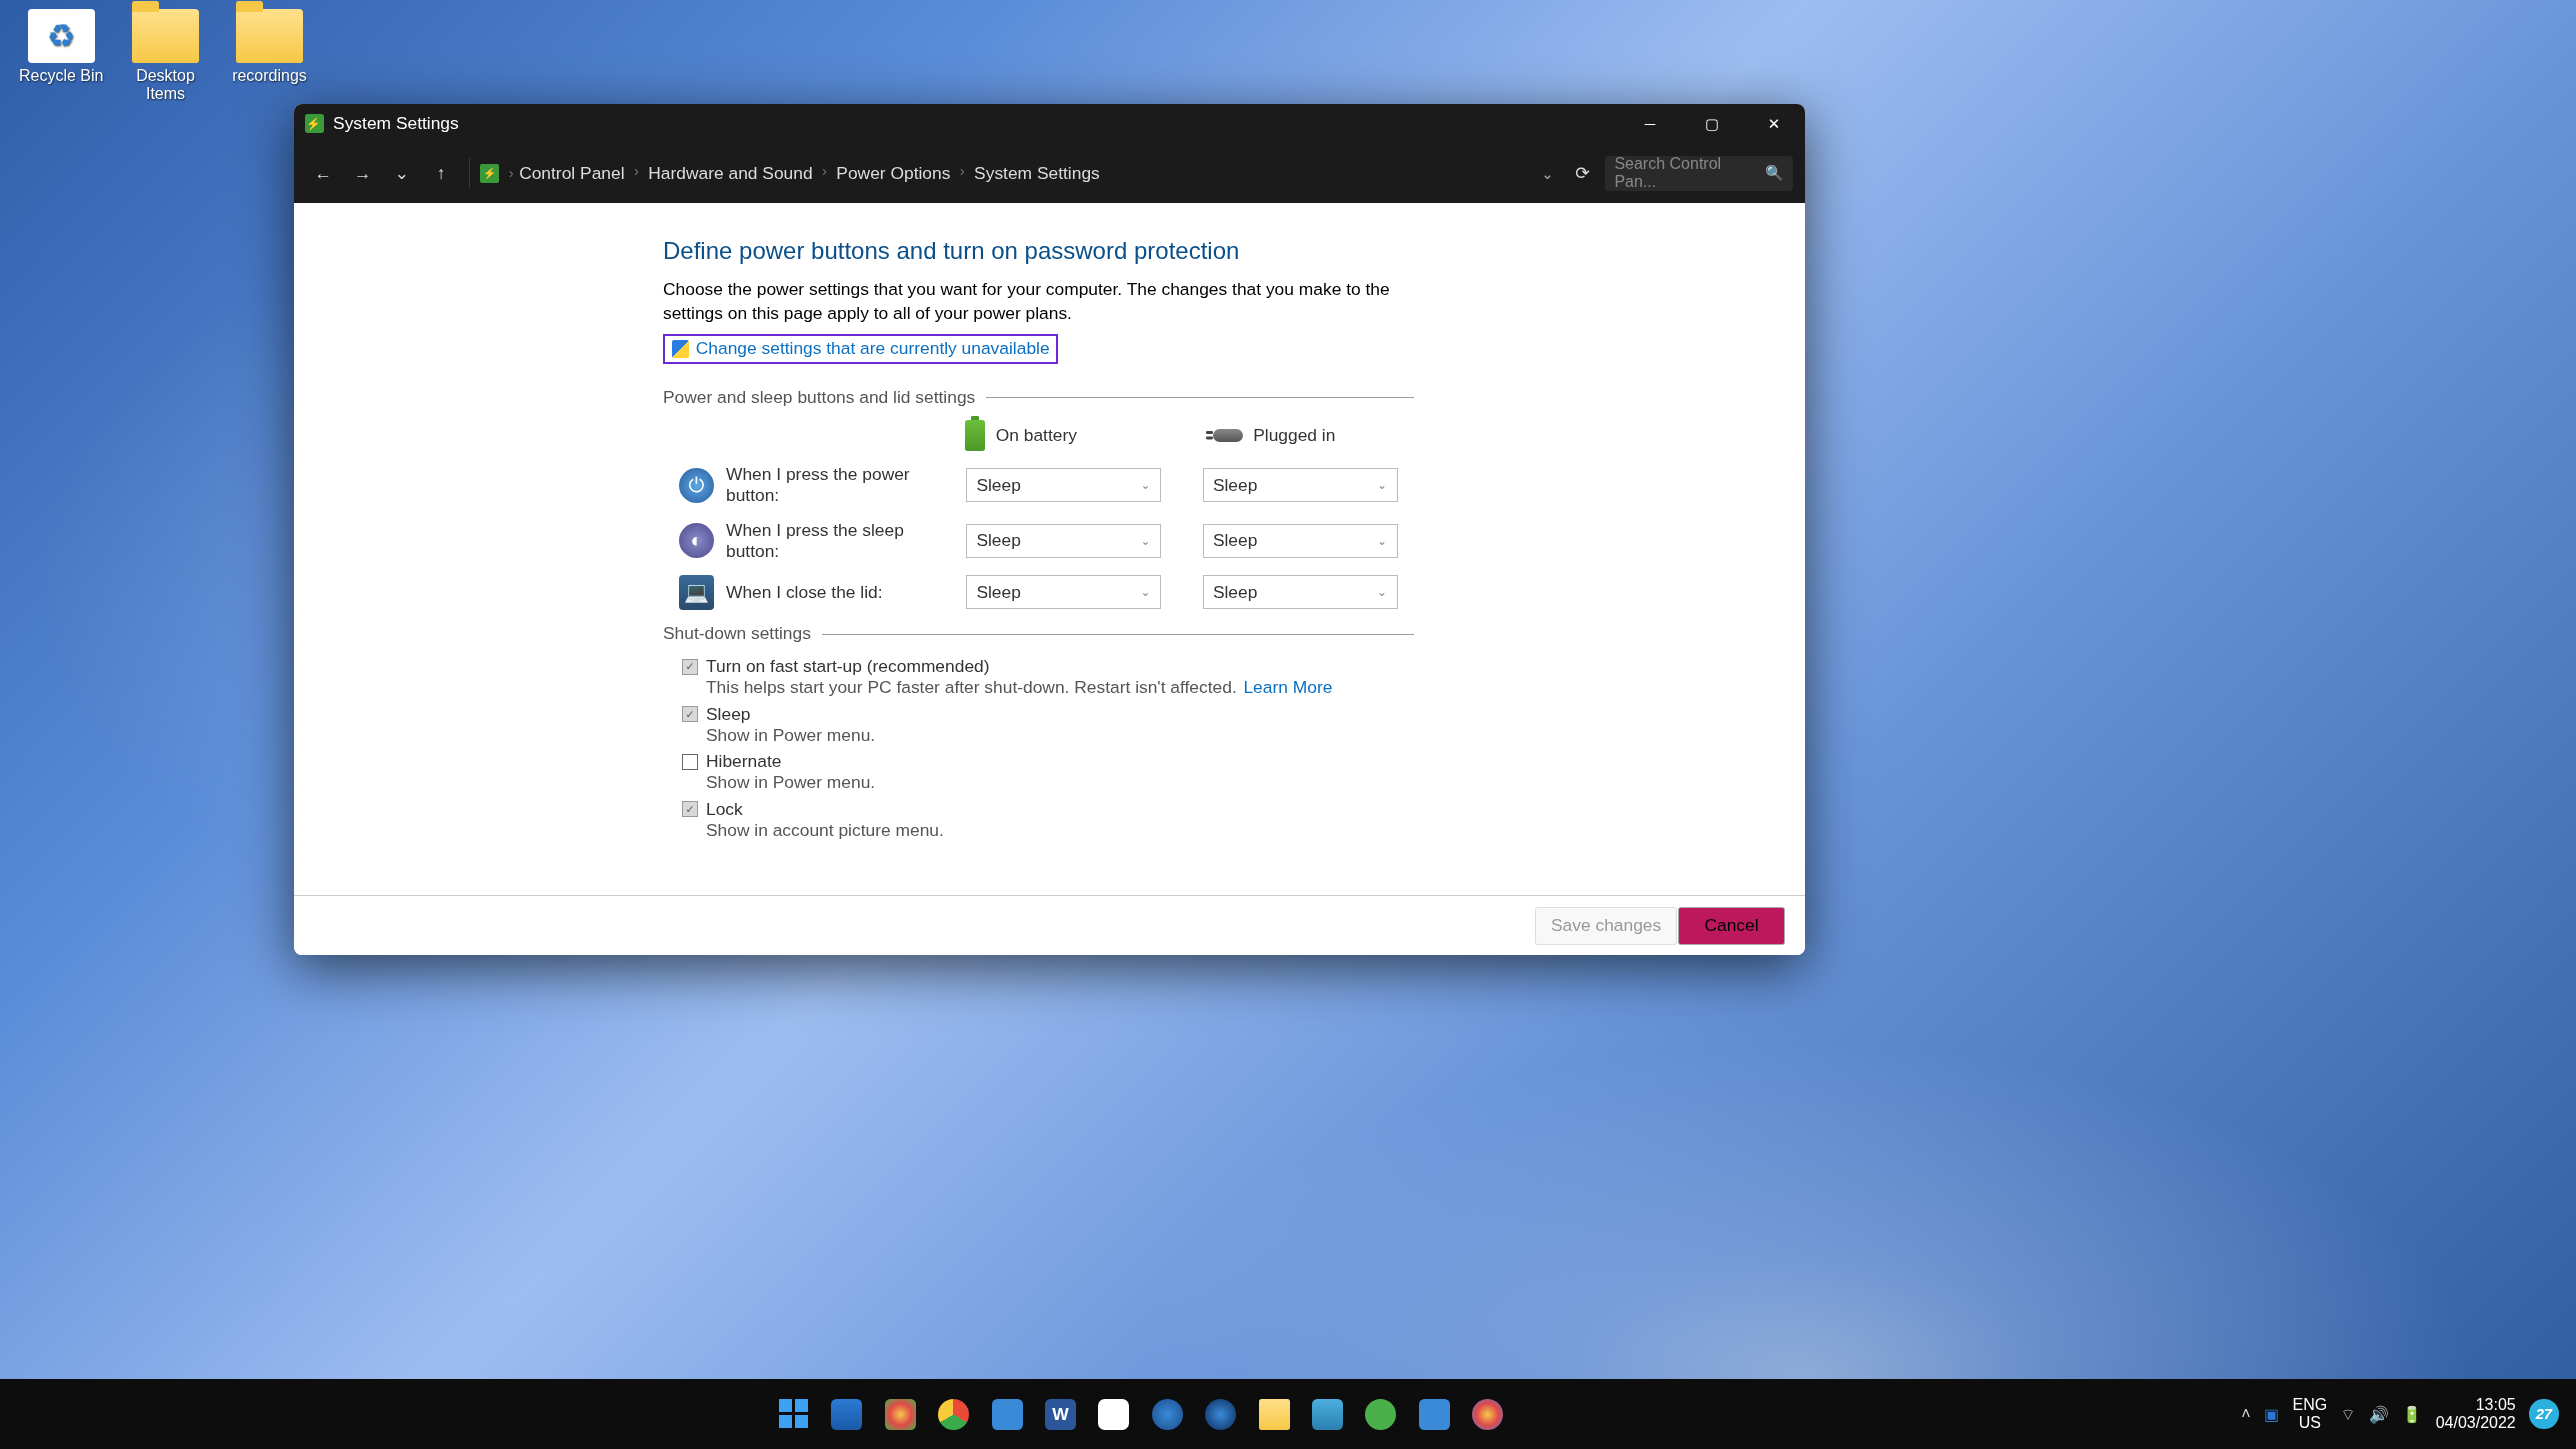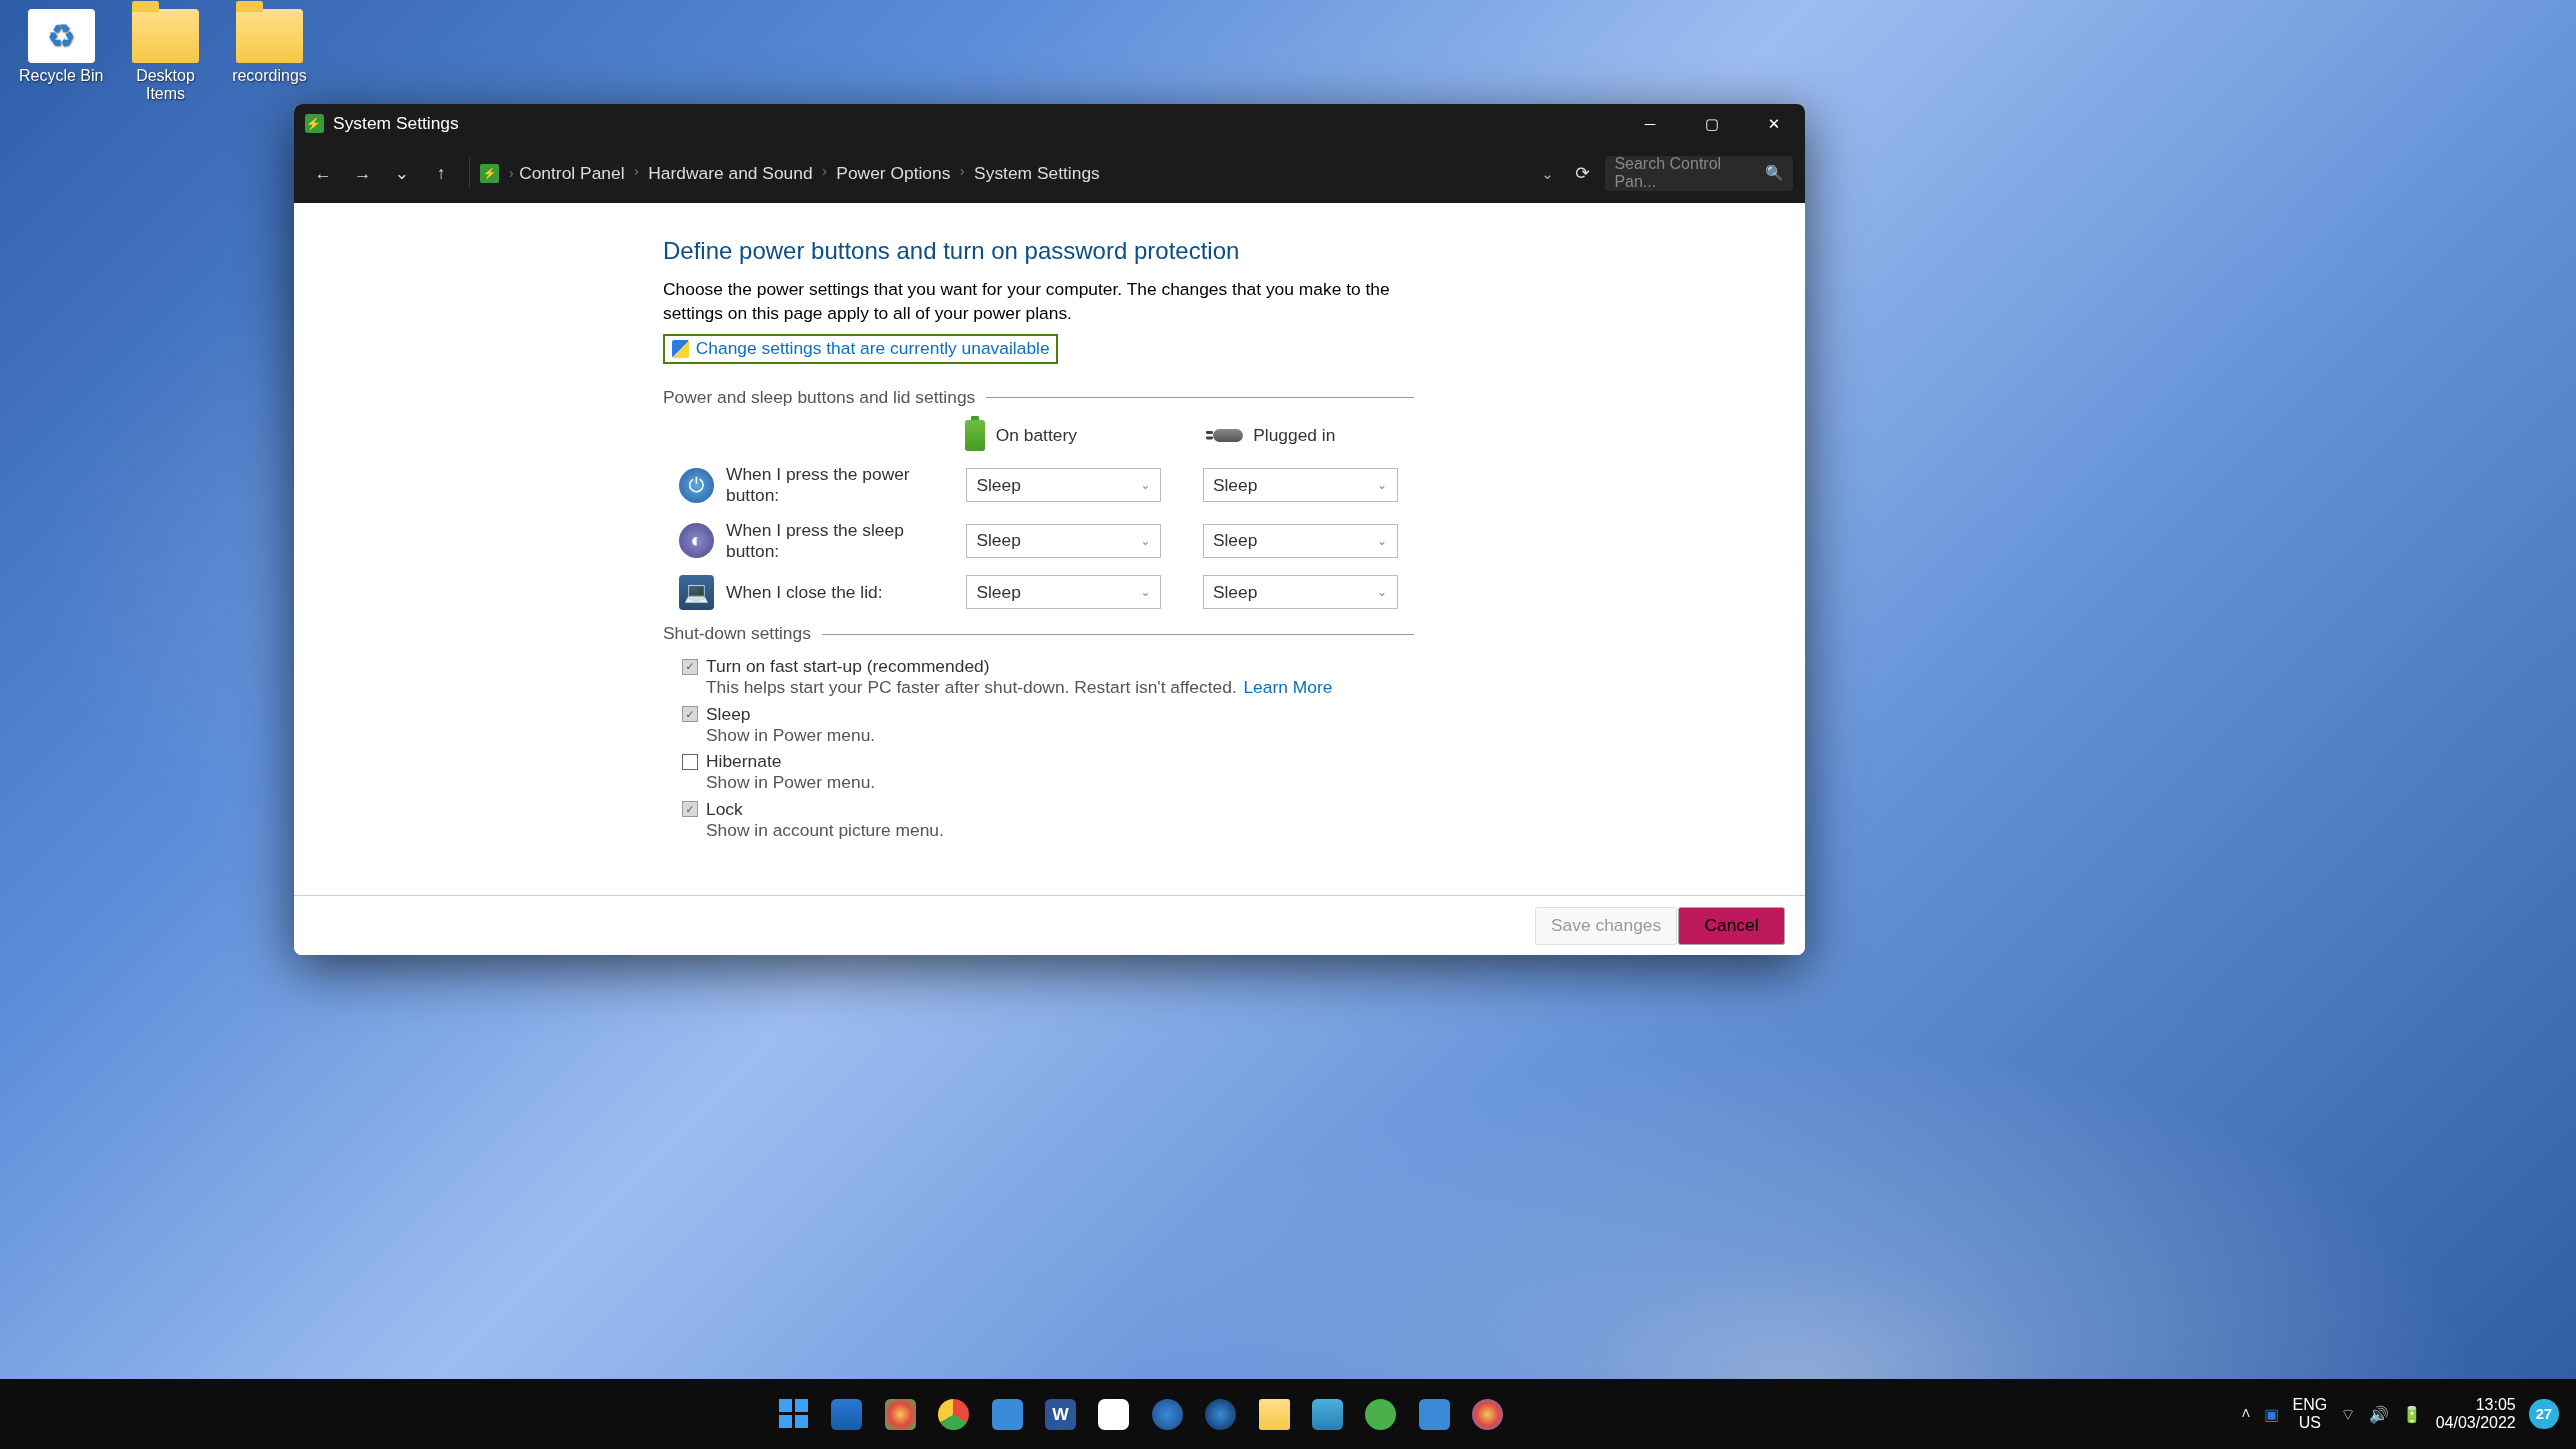--- a/index.html
+++ b/index.html
@@ -86,21 +86,21 @@
   .search-box .mag { font-size: 14.8px; color:#888;}
 
   .content {
     flex: 1; background: #fff; display: flex; overflow: auto;
   }
   .left-pad { width: 369px; }
   .main-col { flex: 1; max-width: 778px; padding-top: 34px; padding-right:27px; color: #333; font-size: 17.4px; }
   .heading { color: #0b4f8a; font-size: 24px; font-weight: 400; margin-bottom: 12px; }
   .desc { color: #000000; line-height: 1.4; margin-bottom: 8px; }
   .change-link-box {
-    border: 2px solid #4d7c0f; padding: 2.7px 6.7px; display: inline-flex; align-items: center; gap: 6.7px;
+    border: 2px solid #6d28d9; padding: 2.7px 6.7px; display: inline-flex; align-items: center; gap: 6.7px;
     margin-bottom: 10.7px;
     text-align: center;
   }
   .shield-icon { width: 17.4px; height: 17.4px; background: linear-gradient(135deg,#2a7de1 50%,#ffd23a 50%); border-radius: 2px; }
   .link { color: #0b6fc2; cursor: pointer; }
 
   .section-head { display: flex; align-items: center; gap: 10.7px; margin: 12px 0 12px 0; }
   .section-head .rule { flex: 1; height: 0.7px; background: #999; }
   .section-head .lbl { color: #555; font-size: 17.4px; }
 
@@ -157,21 +157,21 @@
     background:
       linear-gradient(#3ca1f2,#3ca1f2) top left/13.4px 13.4px no-repeat,
       linear-gradient(#3ca1f2,#3ca1f2) top right/13.4px 13.4px no-repeat,
       linear-gradient(#3ca1f2,#3ca1f2) bottom left/13.4px 13.4px no-repeat,
       linear-gradient(#3ca1f2,#3ca1f2) bottom right/13.4px 13.4px no-repeat;
   }
   .tray { display:flex;align-items:center;gap:13.4px;padding-right:17.4px;font-size:16px;}
   .tray .lang { line-height:1.1; text-align:center;}
   .tray .clock { line-height:1.1; text-align:right;}
   .tray-icon { cursor:pointer; color:#ddd;}
-  .notif-badge { width:29.5px;height:29.5px;border-radius:50%;background:#2bb0e0;display:flex;align-items:center;justify-content:center;font-size:14.8px;font-weight:600;}
+  .notif-badge { width:29.5px;height:29.5px;border-radius:50%;background:#2bb0e0;display:flex;align-items:center;justify-content:center;font-size:14.8px;font-weight:600;font-style:italic;}
 
   .generic-app { width:31px;height:31px;border-radius:5.4px; }
 </style>
 </head>
 <body>
 
 <div class="wallpaper-wave"></div>
 
 <div class="desktop">
   <div class="desktop-icon recycle-bin" style="top:9.4px;left:10.7px">

